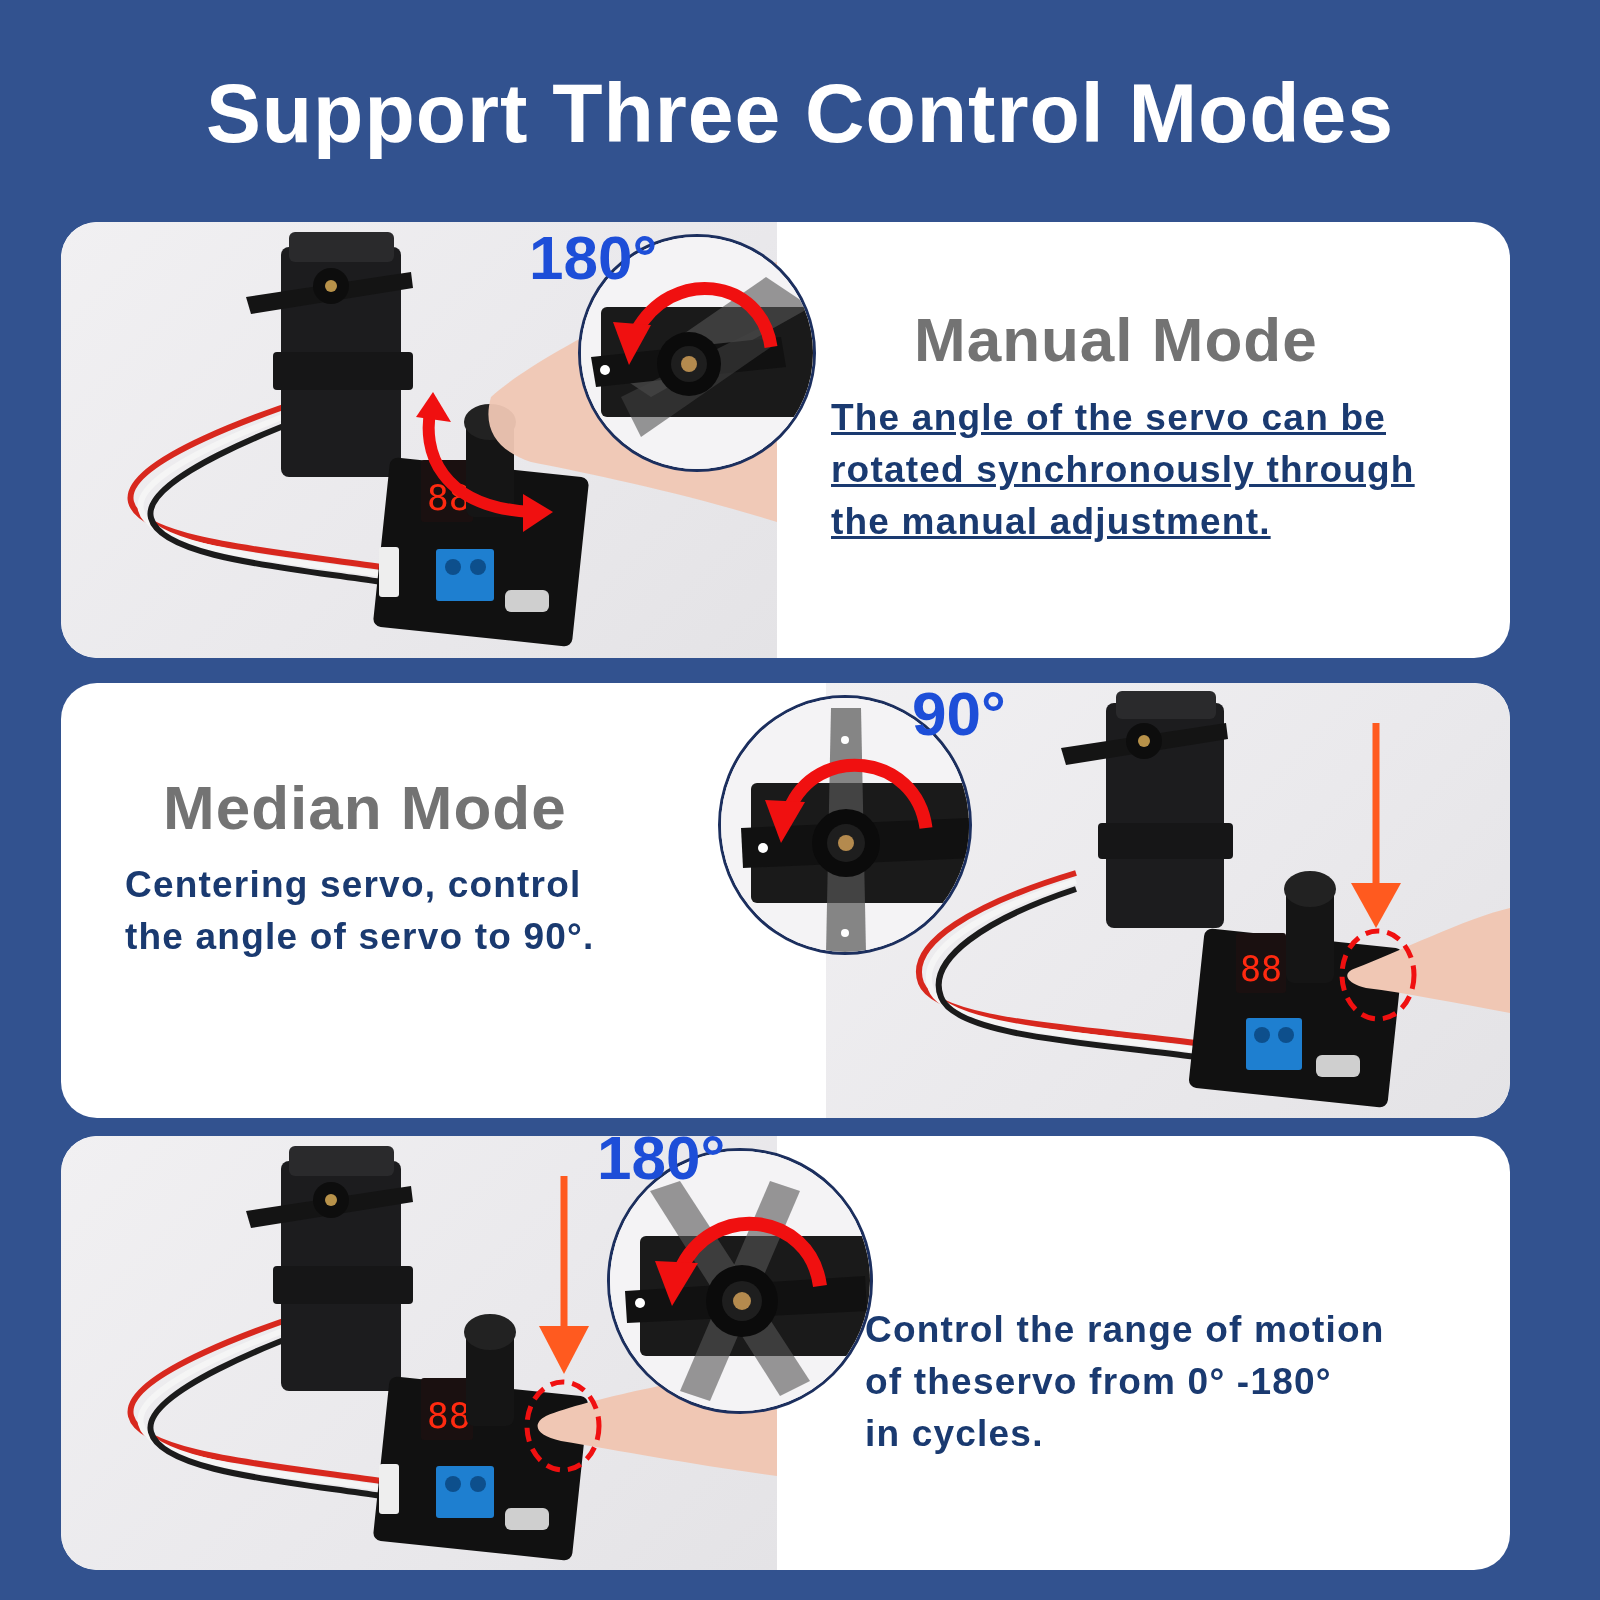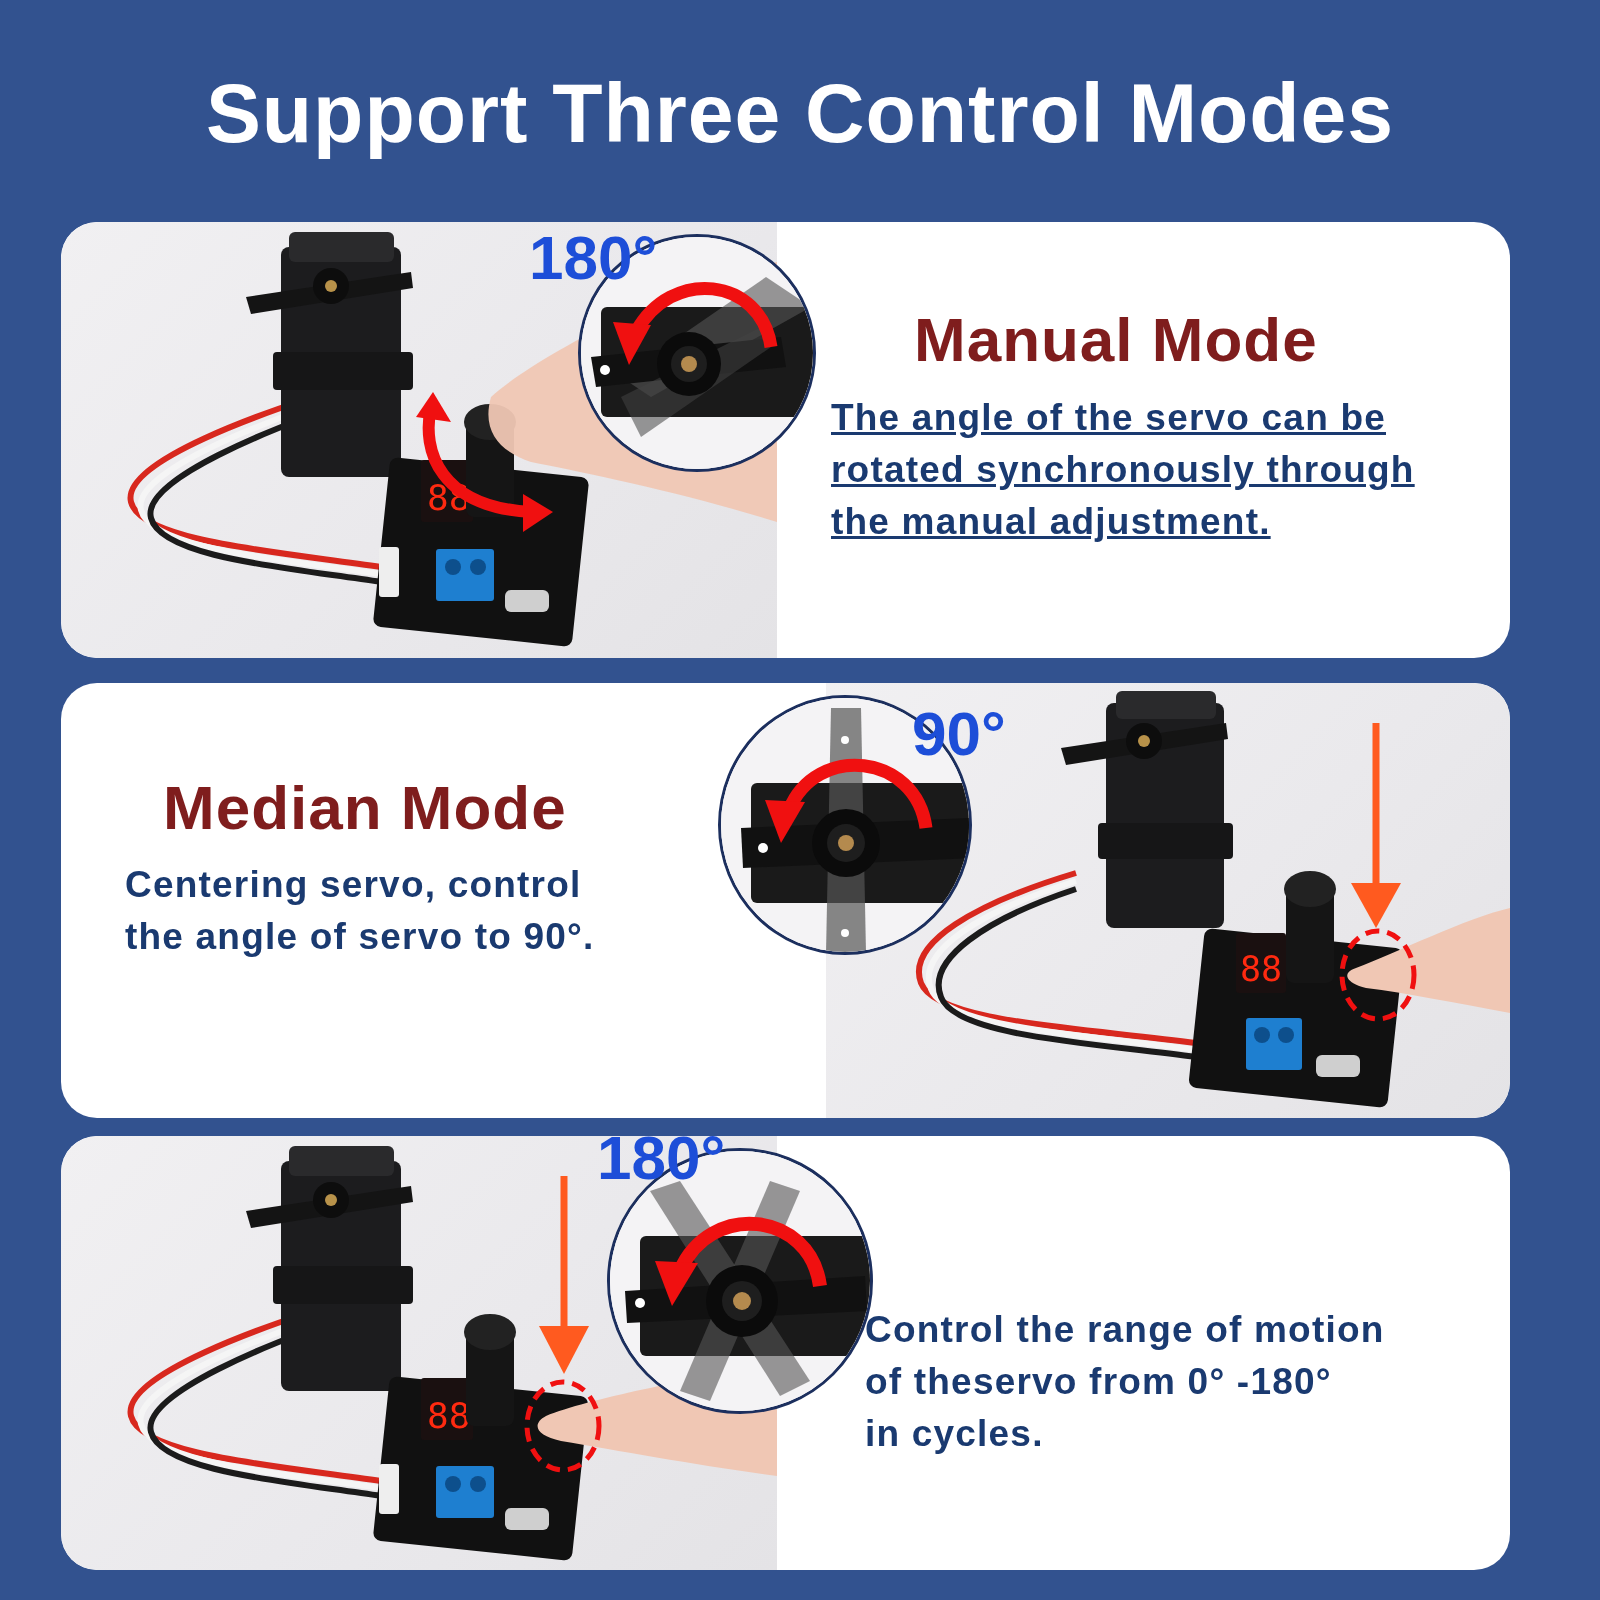--- a/index.html
+++ b/index.html
@@ -24,21 +24,21 @@
   .card.c3 { top: 1136px; height: 434px; }
 
   .photo {
     position: absolute; top: 0; height: 100%;
     background: linear-gradient(135deg, #f1f0f2 0%, #eae9ec 55%, #e4e3e6 100%);
   }
   .c1 .photo, .c3 .photo { left: 0; width: 716px; border-radius: 36px 0 0 36px; }
   .c2 .photo { right: 0; width: 684px; border-radius: 0 36px 36px 0; }
 
   .mode-title {
-    position: absolute; color: #7f1d1d; font-weight: 700; font-size: 62px;
+    position: absolute; color: #737373; font-weight: 700; font-size: 62px;
     line-height: 70px; letter-spacing: 1px; white-space: nowrap;
   }
   .mode-desc {
     position: absolute; color: #1a3a70; font-weight: 700; font-size: 37px;
     line-height: 52px; letter-spacing: 1.2px; white-space: pre-line;
   }
   .c1 .mode-title { left: 853px; top: 83px; }
   .c1 .mode-desc  { left: 770px; top: 170px; text-decoration: underline; }
   .c2 .mode-title { left: 102px; top: 90px; }
   .c2 .mode-desc  { left: 64px; top: 176px; }
@@ -145,21 +145,21 @@
       <rect x="490" y="372" width="44" height="22" rx="6" fill="#cfcfcf"></rect>
       <rect x="460" y="200" width="48" height="100" rx="8" fill="#151515"></rect>
       <ellipse cx="484" cy="206" rx="26" ry="18" fill="#222"></ellipse>
       <path d="M530 285 C 570 270, 640 235, 684 225 L 684 330 C 630 320, 580 310, 540 305 C 520 300, 515 290, 530 285 Z" fill="#f0c7b4"></path>
       <line x1="550" y1="40" x2="550" y2="210" stroke="#ff5a1f" stroke-width="7"></line>
       <polygon points="525,200 575,200 550,245" fill="#ff5a1f"></polygon>
       <ellipse cx="552" cy="292" rx="36" ry="44" fill="none" stroke="#f01010" stroke-width="5" stroke-dasharray="14 8"></ellipse>
     </svg>
   </div>
 
-  <div class="angle-label" style="left:851px; top:-1px;margin-top:20px;">90°</div>
+  <div class="angle-label" style="left:851px; top:-1px;">90°</div>
 
   <div class="zoom-circle" style="left:657px; top:12px; width:254px; height:260px;">
     <svg width="254" height="260" viewBox="0 0 254 260">
       <rect x="0" y="0" width="254" height="260" fill="#f4f3f5"></rect>
       <rect x="30" y="85" width="240" height="120" rx="6" fill="#1a1a1a"></rect>
       <path d="M110 10 L 140 10 L 145 255 L 105 255 Z" fill="#555" opacity="0.7"></path>
       <path d="M20 130 L 250 120 L 252 160 L 22 170 Z" fill="#111"></path>
       <circle cx="125" cy="145" r="34" fill="#0b0b0b"></circle>
       <circle cx="125" cy="145" r="19" fill="#1e1e1e"></circle>
       <circle cx="125" cy="145" r="8" fill="#b48a4e"></circle>

